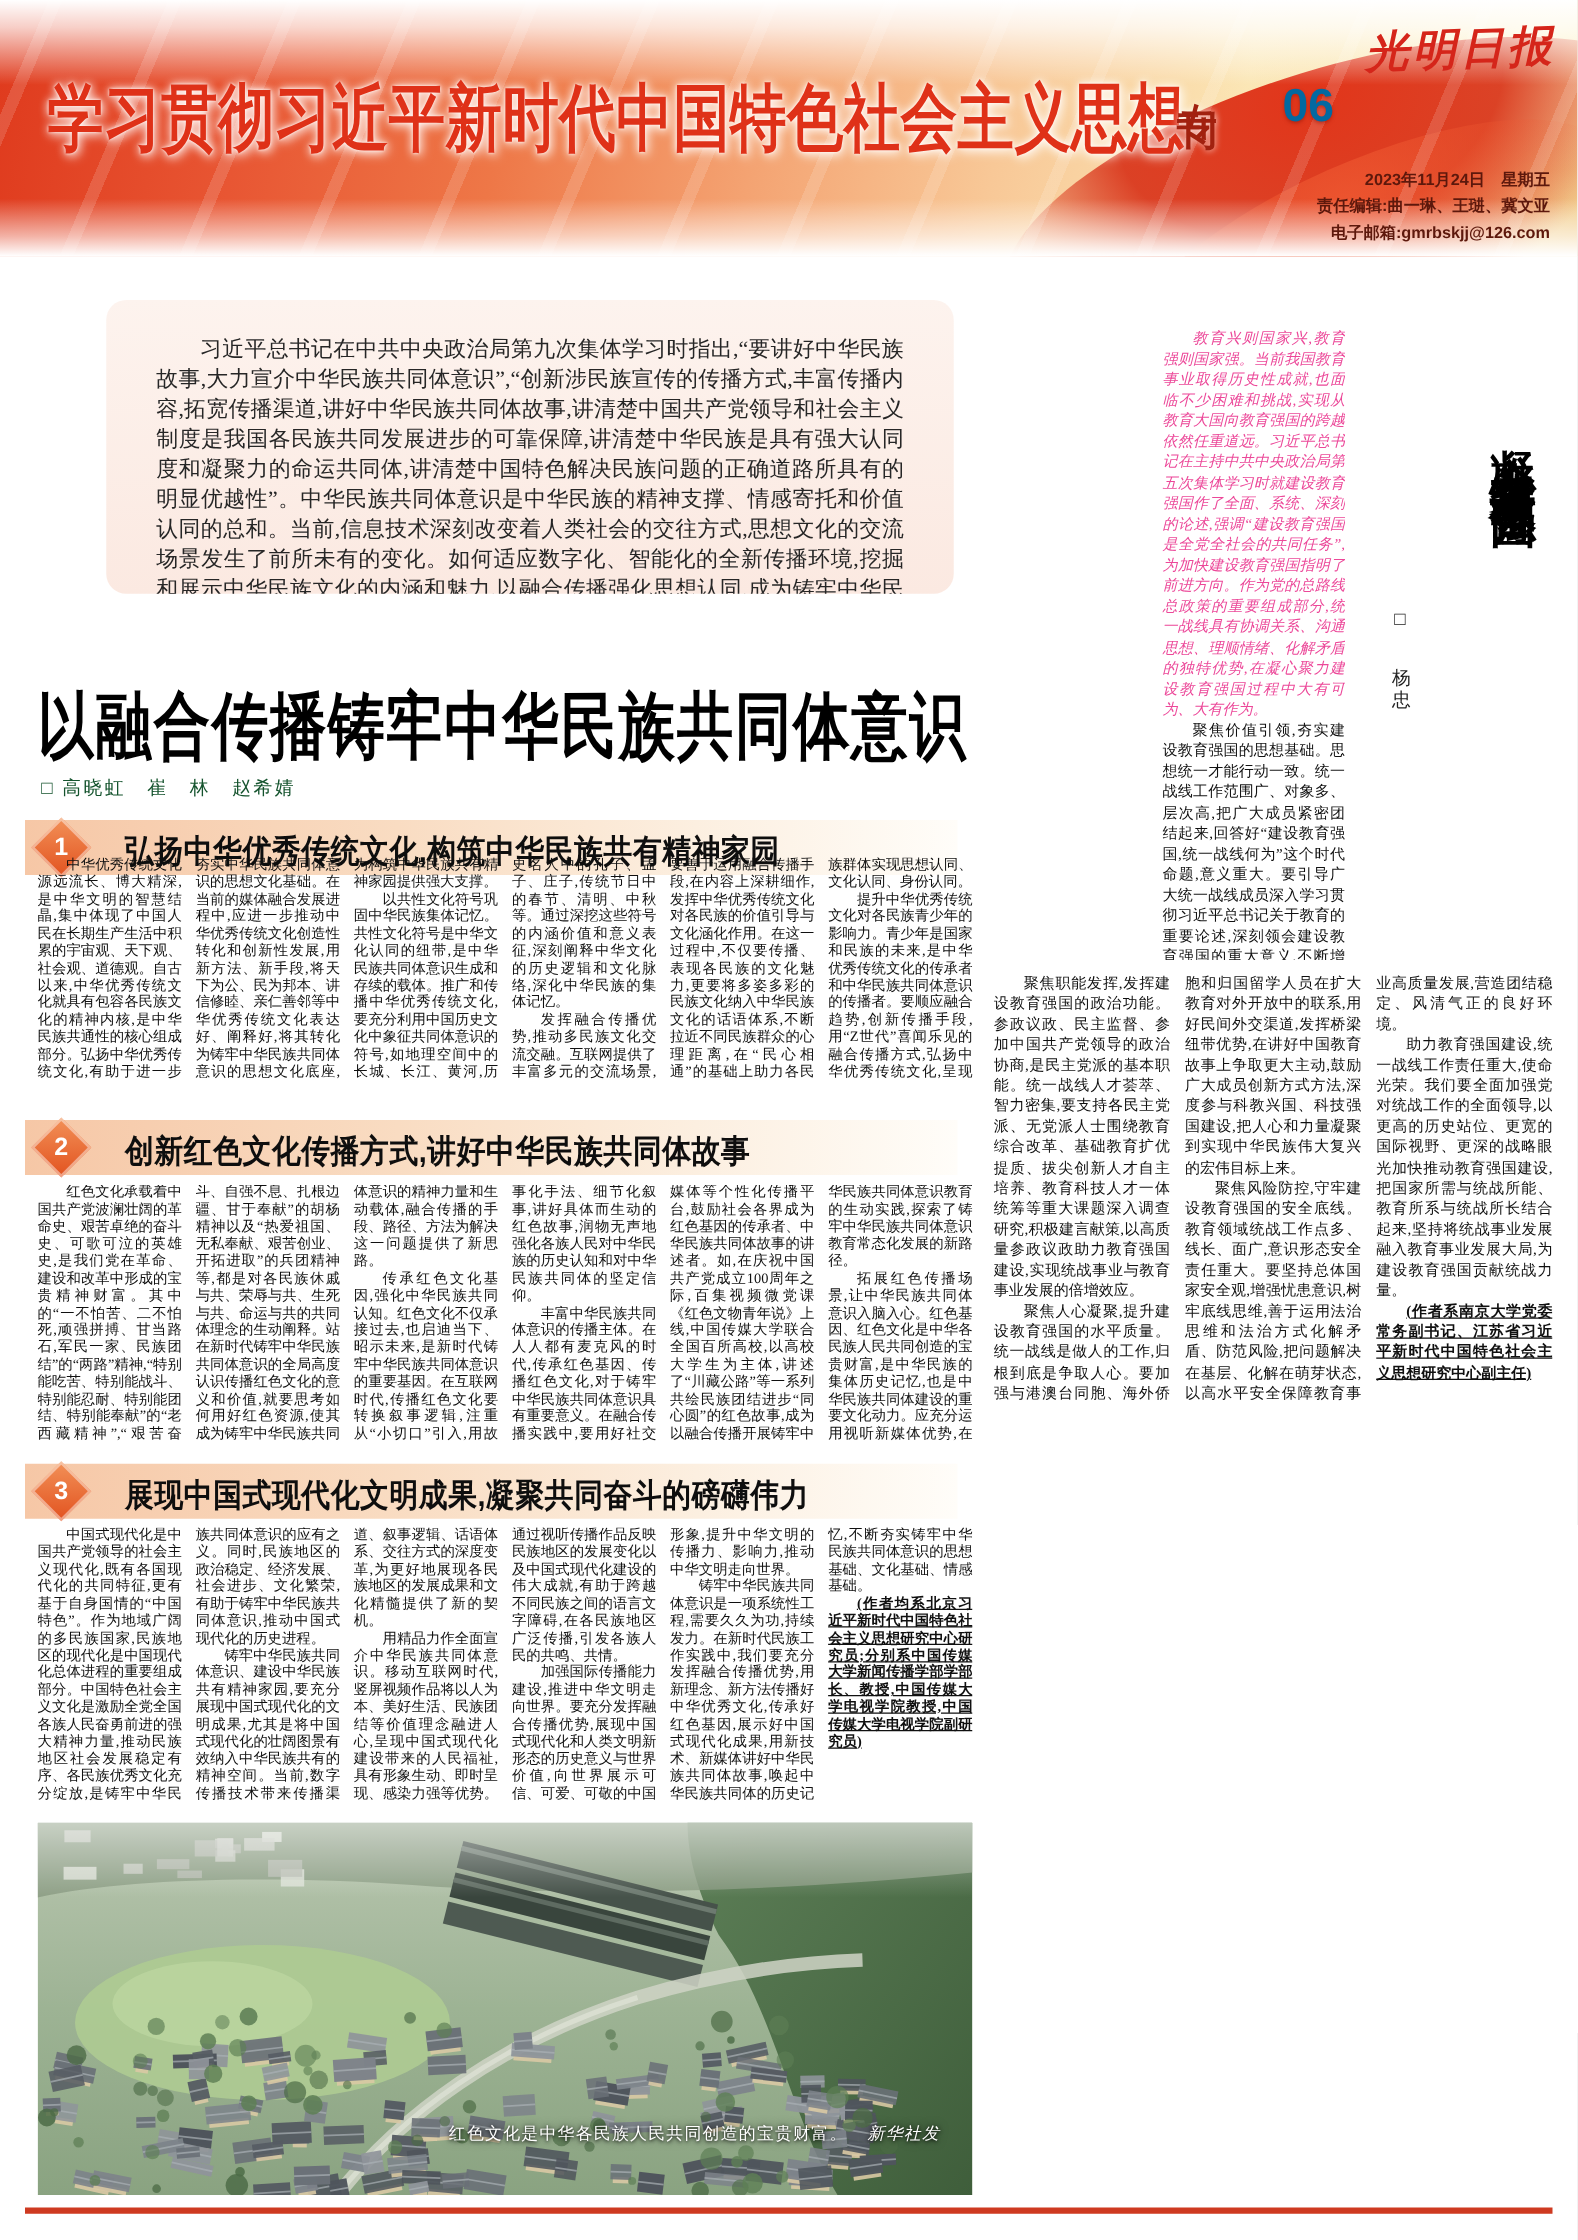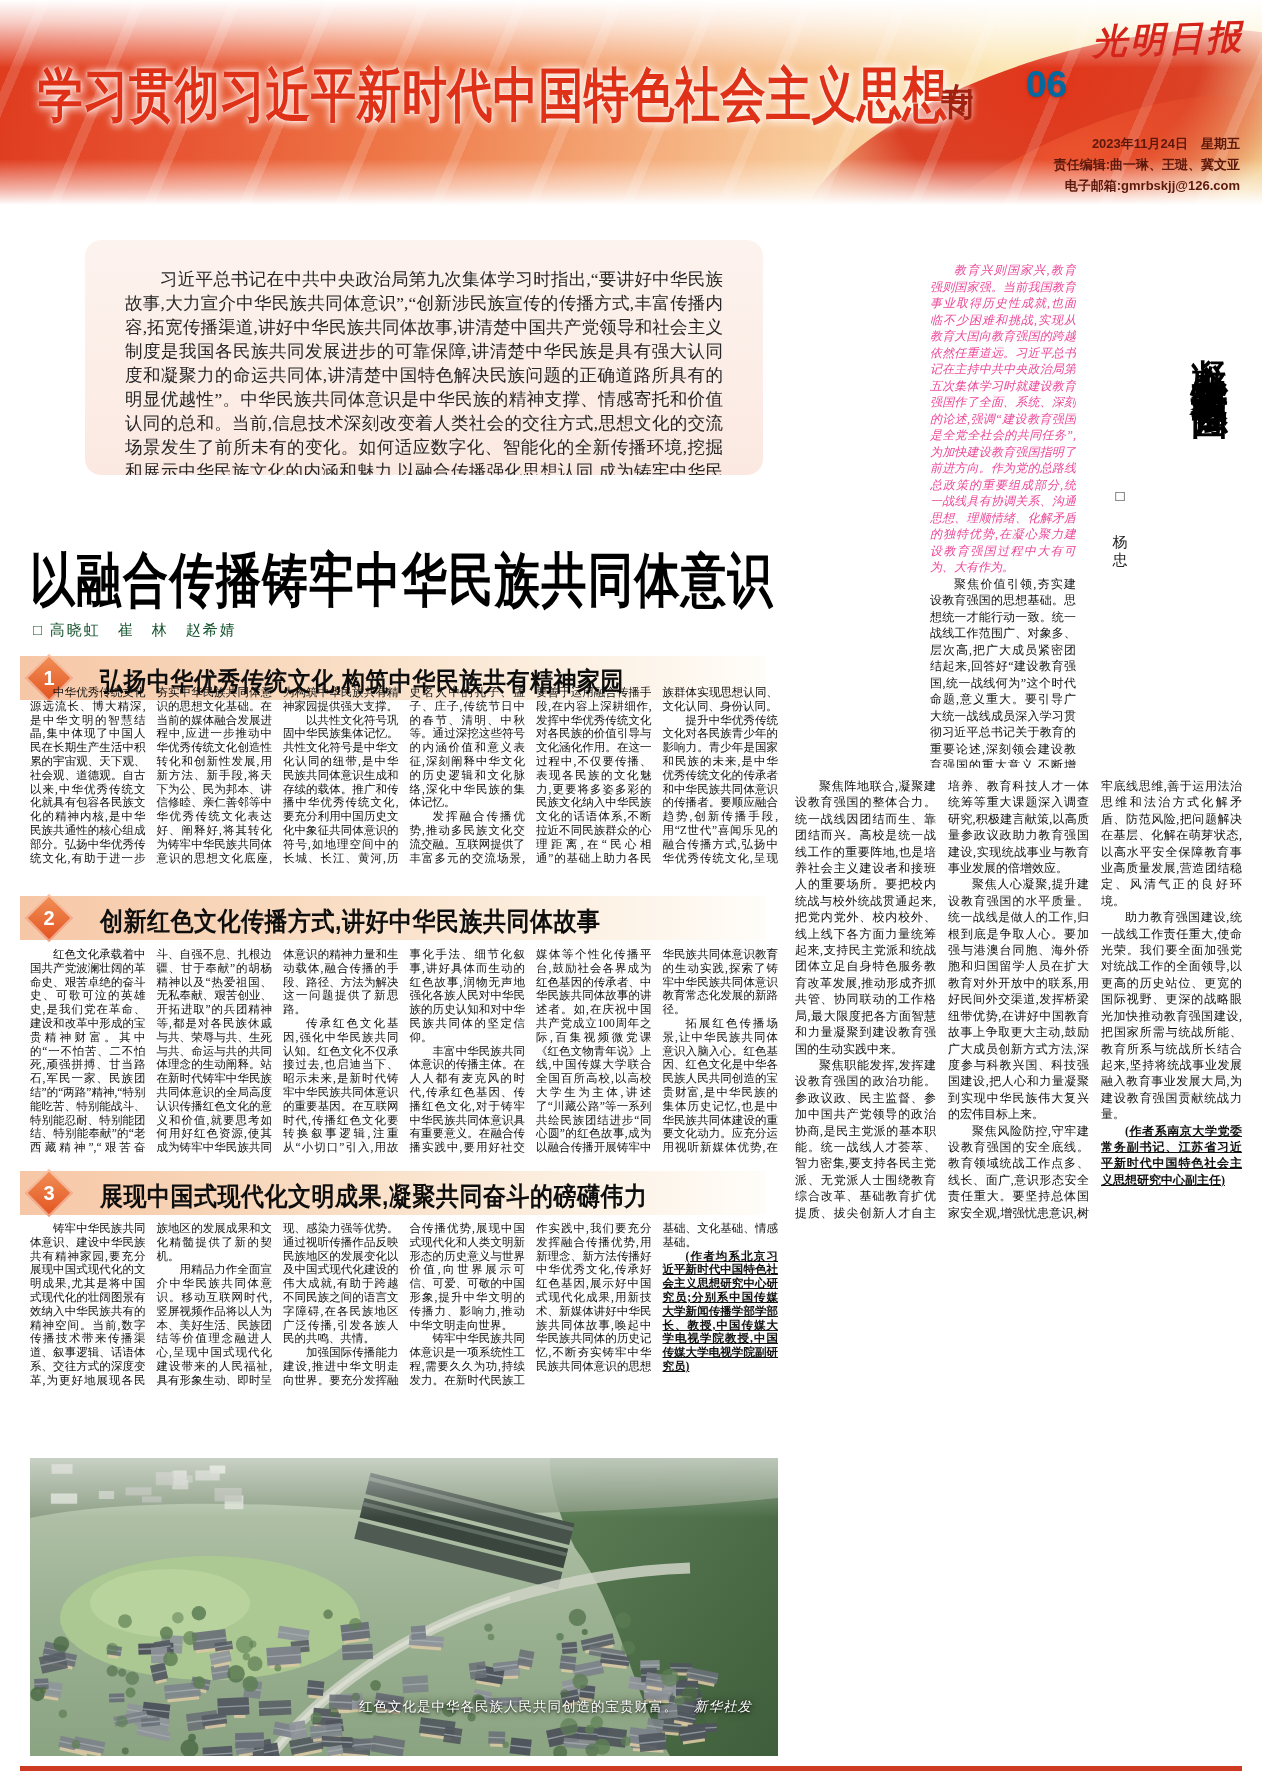--- a/index.html
+++ b/index.html
@@ -148,20 +148,21 @@
     <p>拓展红色传播场景,让中华民族共同体意识入脑入心。红色基因、红色文化是中华各民族人民共同创造的宝贵财富,是中华民族的集体历史记忆,也是中华民族共同体建设的重要文化动力。应充分运用视听新媒体优势,在讲好中华民族故事的基础上打造网络“云课堂”,将红色故事中蕴含的中华民族共同体意识融入更多传播场景,实现入脑入心。</p>
   </div>
 
   <div class="sec-bar" id="bar3">
     <div class="diamond">
         <span>3</span>
       </div>
     <h2 class="sec-title">展现中国式现代化文明成果,凝聚共同奋斗的磅礴伟力</h2>
   </div>
   <div class="sec-body" id="body3">
+    <p>中国式现代化是中国共产党领导的社会主义现代化,既有各国现代化的共同特征,更有基于自身国情的“中国特色”。作为地域广阔的多民族国家,民族地区的现代化是中国现代化总体进程的重要组成部分。中国特色社会主义文化是激励全党全国各族人民奋勇前进的强大精神力量,推动民族地区社会发展稳定有序、各民族优秀文化充分绽放,是铸牢中华民族共同体意识的应有之义。同时,民族地区的政治稳定、经济发展、社会进步、文化繁荣,有助于铸牢中华民族共同体意识,推动中国式现代化的历史进程。</p>
     <p>铸牢中华民族共同体意识、建设中华民族共有精神家园,要充分展现中国式现代化的文明成果,尤其是将中国式现代化的壮阔图景有效纳入中华民族共有的精神空间。当前,数字传播技术带来传播渠道、叙事逻辑、话语体系、交往方式的深度变革,为更好地展现各民族地区的发展成果和文化精髓提供了新的契机。</p>
     <p>用精品力作全面宣介中华民族共同体意识。移动互联网时代,竖屏视频作品将以人为本、美好生活、民族团结等价值理念融进人心,呈现中国式现代化建设带来的人民福祉,具有形象生动、即时呈现、感染力强等优势。通过视听传播作品反映民族地区的发展变化以及中国式现代化建设的伟大成就,有助于跨越不同民族之间的语言文字障碍,在各民族地区广泛传播,引发各族人民的共鸣、共情。</p>
     <p>加强国际传播能力建设,推进中华文明走向世界。要充分发挥融合传播优势,展现中国式现代化和人类文明新形态的历史意义与世界价值,向世界展示可信、可爱、可敬的中国形象,提升中华文明的传播力、影响力,推动中华文明走向世界。</p>
     <p>铸牢中华民族共同体意识是一项系统性工程,需要久久为功,持续发力。在新时代民族工作实践中,我们要充分发挥融合传播优势,用新理念、新方法传播好中华优秀文化,传承好红色基因,展示好中国式现代化成果,用新技术、新媒体讲好中华民族共同体故事,唤起中华民族共同体的历史记忆,不断夯实铸牢中华民族共同体意识的思想基础、文化基础、情感基础。</p>
     <p class="credit">(作者均系北京习近平新时代中国特色社会主义思想研究中心研究员;分别系中国传媒大学新闻传播学部学部长、教授,中国传媒大学电视学院教授,中国传媒大学电视学院副研究员)</p>
   </div>
 
   <figure class="photo">
     <svg width="748" height="298" viewBox="0 0 748 298" xmlns="http://www.w3.org/2000/svg">
       <defs>
@@ -558,21 +559,20 @@
     <p class="kai">教育兴则国家兴,教育强则国家强。当前我国教育事业取得历史性成就,也面临不少困难和挑战,实现从教育大国向教育强国的跨越依然任重道远。习近平总书记在主持中共中央政治局第五次集体学习时就建设教育强国作了全面、系统、深刻的论述,强调“建设教育强国是全党全社会的共同任务”,为加快建设教育强国指明了前进方向。作为党的总路线总政策的重要组成部分,统一战线具有协调关系、沟通思想、理顺情绪、化解矛盾的独特优势,在凝心聚力建设教育强国过程中大有可为、大有作为。</p>
     <p>聚焦价值引领,夯实建设教育强国的思想基础。思想统一才能行动一致。统一战线工作范围广、对象多、层次高,把广大成员紧密团结起来,回答好“建设教育强国,统一战线何为”这个时代命题,意义重大。要引导广大统一战线成员深入学习贯彻习近平总书记关于教育的重要论述,深刻领会建设教育强国的重大意义,不断增进对党的创新理论的政治认同、思想认同、理论认同、情感认同,坚定为党育人、为国育才的思想自觉和行动自觉,画好凝心聚力建设教育强国的最大“同心圆”。</p>
   </div>
 
   <div class="side-title-block">
     <h2 class="side-vtitle">凝心聚力建设教育强国</h2>
     <div class="side-vauthor">□ 杨 忠</div>
   </div>
 
   <div class="side-body">
-    <p>聚焦阵地联合,凝聚建设教育强国的整体合力。统一战线因团结而生、靠团结而兴。高校是统一战线工作的重要阵地,也是培养社会主义建设者和接班人的重要场所。要把校内统战与校外统战贯通起来,把党内党外、校内校外、线上线下各方面力量统筹起来,支持民主党派和统战团体立足自身特色服务教育改革发展,推动形成齐抓共管、协同联动的工作格局,最大限度把各方面智慧和力量凝聚到建设教育强国的生动实践中来。</p>
     <p>聚焦职能发挥,发挥建设教育强国的政治功能。参政议政、民主监督、参加中国共产党领导的政治协商,是民主党派的基本职能。统一战线人才荟萃、智力密集,要支持各民主党派、无党派人士围绕教育综合改革、基础教育扩优提质、拔尖创新人才自主培养、教育科技人才一体统筹等重大课题深入调查研究,积极建言献策,以高质量参政议政助力教育强国建设,实现统战事业与教育事业发展的倍增效应。</p>
     <p>聚焦人心凝聚,提升建设教育强国的水平质量。统一战线是做人的工作,归根到底是争取人心。要加强与港澳台同胞、海外侨胞和归国留学人员在扩大教育对外开放中的联系,用好民间外交渠道,发挥桥梁纽带优势,在讲好中国教育故事上争取更大主动,鼓励广大成员创新方式方法,深度参与科教兴国、科技强国建设,把人心和力量凝聚到实现中华民族伟大复兴的宏伟目标上来。</p>
     <p>聚焦风险防控,守牢建设教育强国的安全底线。教育领域统战工作点多、线长、面广,意识形态安全责任重大。要坚持总体国家安全观,增强忧患意识,树牢底线思维,善于运用法治思维和法治方式化解矛盾、防范风险,把问题解决在基层、化解在萌芽状态,以高水平安全保障教育事业高质量发展,营造团结稳定、风清气正的良好环境。</p>
     <p>助力教育强国建设,统一战线工作责任重大,使命光荣。我们要全面加强党对统战工作的全面领导,以更高的历史站位、更宽的国际视野、更深的战略眼光加快推动教育强国建设,把国家所需与统战所能、教育所系与统战所长结合起来,坚持将统战事业发展融入教育事业发展大局,为建设教育强国贡献统战力量。</p>
     <p class="credit">(作者系南京大学党委常务副书记、江苏省习近平新时代中国特色社会主义思想研究中心副主任)</p>
   </div>
 
   <div class="bottom-rule"></div>
 </div>
 

